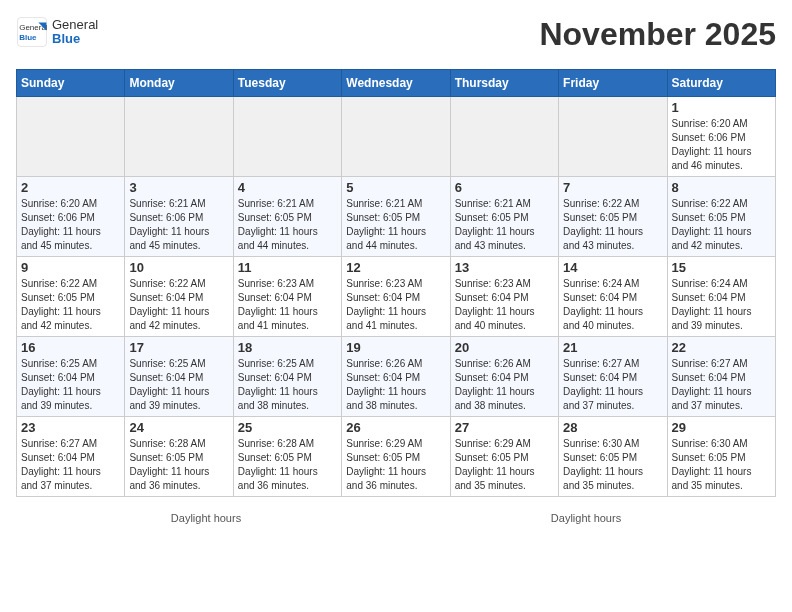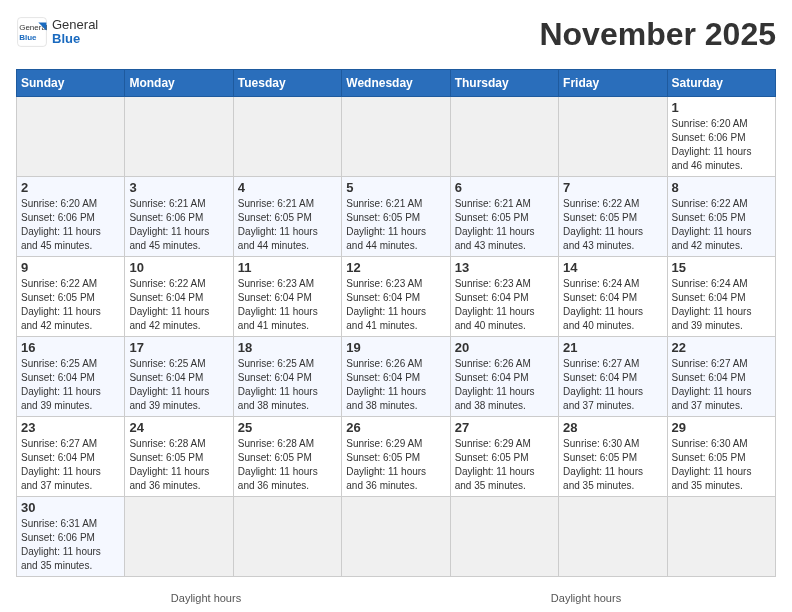--- a/index.html
+++ b/index.html
@@ -333,34 +333,19 @@
 and 35 minutes.</div>
         </td>
         <td>
           <span class="day-number">29</span>
           <div class="day-info" style="white-space: pre-line;">Sunrise: 6:30 AM
 Sunset: 6:05 PM
 Daylight: 11 hours
 and 35 minutes.</div>
         </td>
       </tr>
-      <tr>
-        <td>
-          <span class="day-number">30</span>
-          <div class="day-info" style="white-space: pre-line;">Sunrise: 6:31 AM
-Sunset: 6:06 PM
-Daylight: 11 hours
-and 35 minutes.</div>
-        </td>
-        <td class="empty-cell"></td>
-        <td class="empty-cell"></td>
-        <td class="empty-cell"></td>
-        <td class="empty-cell"></td>
-        <td class="empty-cell"></td>
-        <td class="empty-cell"></td>
-      </tr>
     </tbody>
 </table>
 
 <div class="footer-bar">
   <span>Daylight hours</span>
   <span>Daylight hours</span>
 </div>
 
 </body></html>

